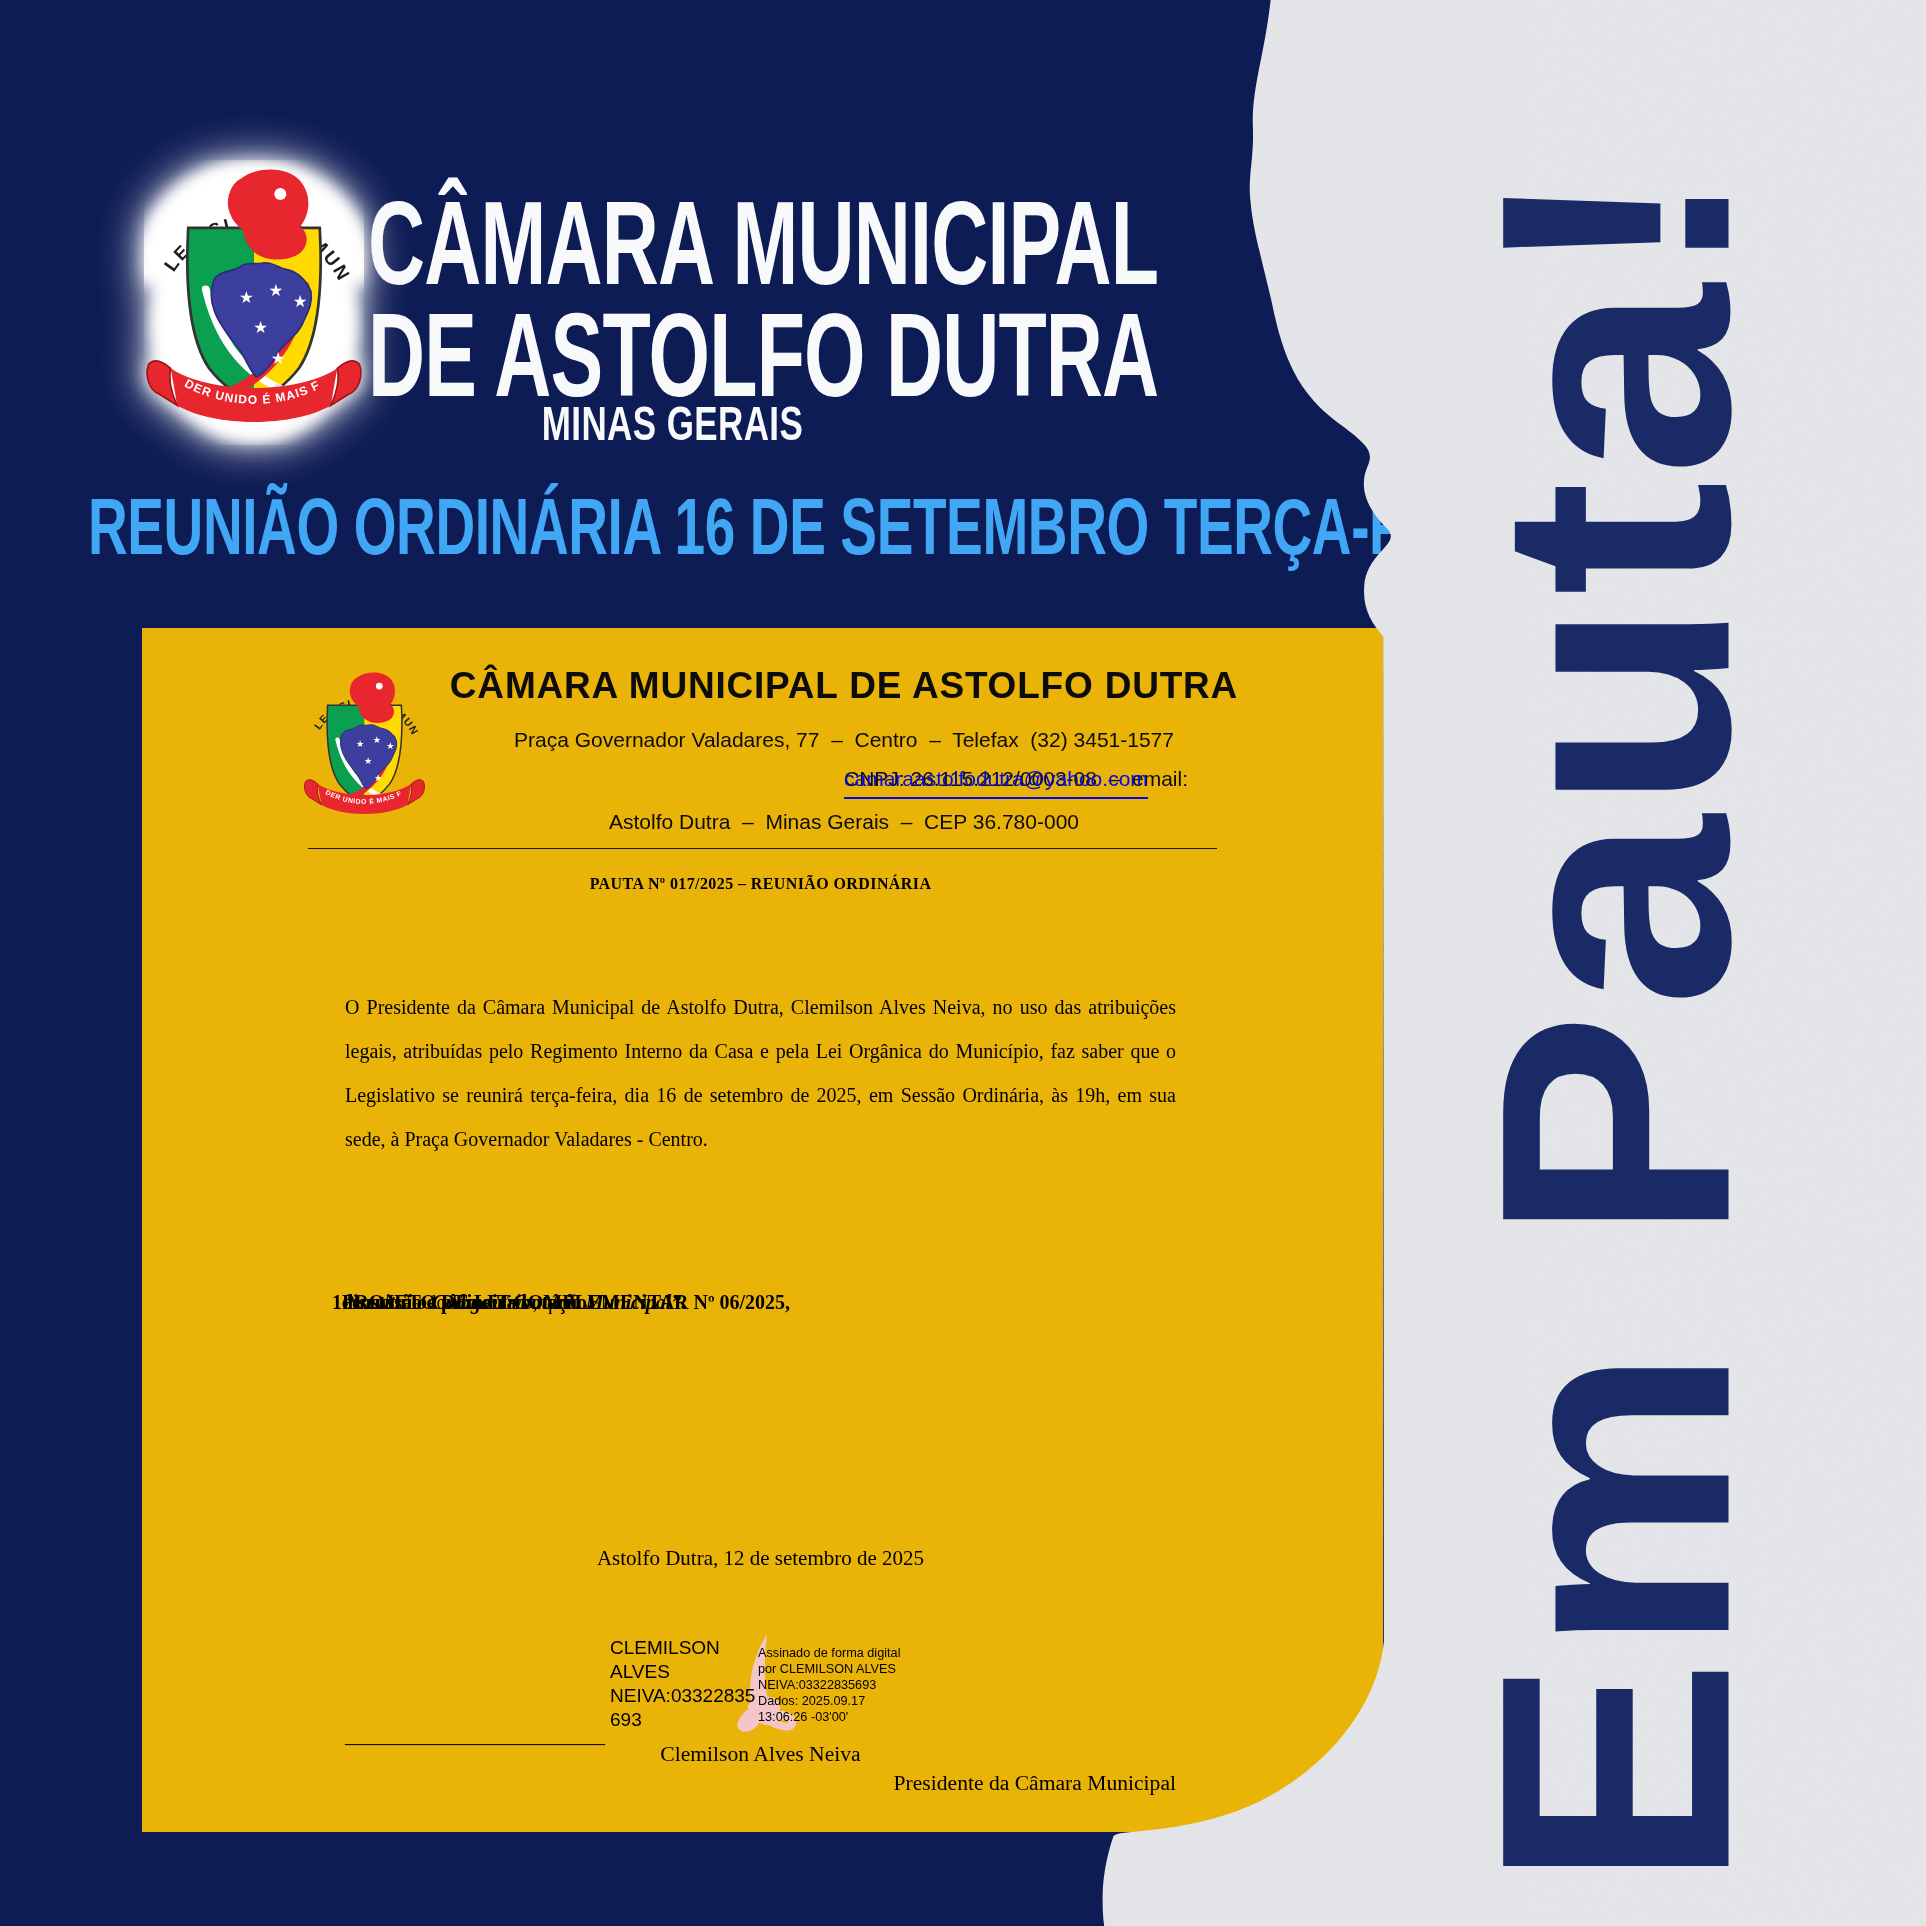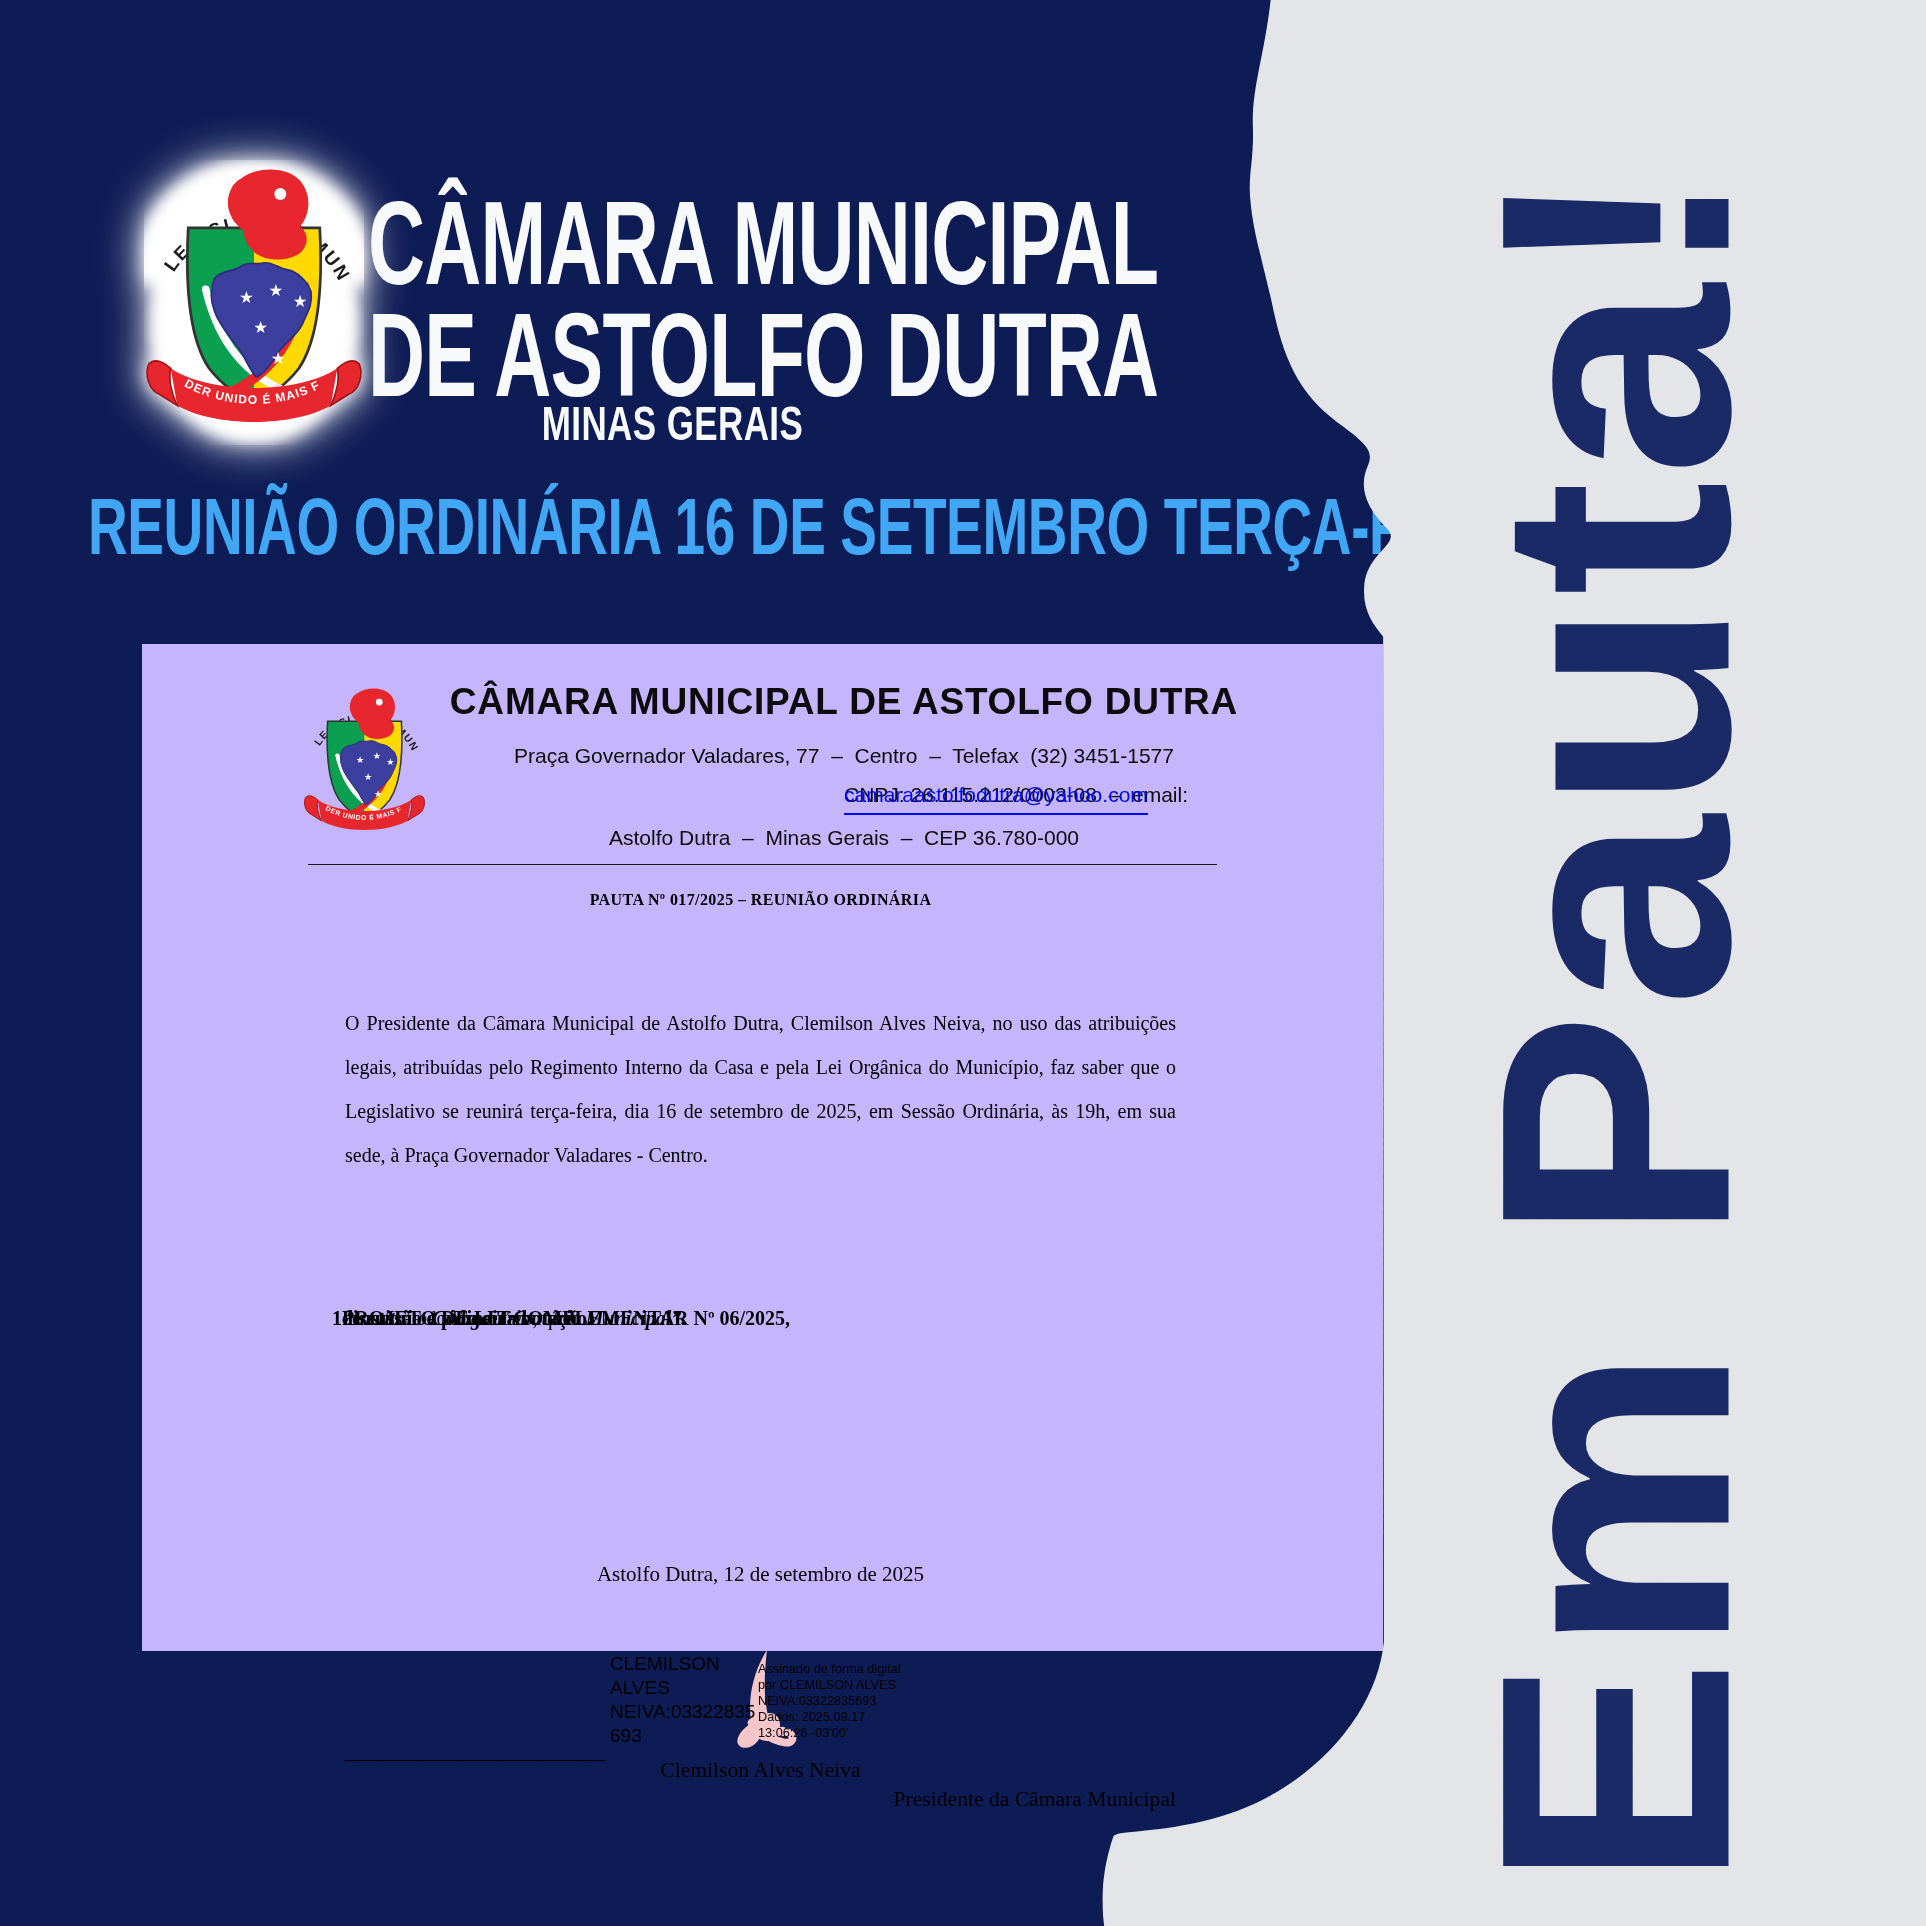--- a/index.html
+++ b/index.html
@@ -29,21 +29,21 @@
   
   .gray-panel{left:0;top:0;z-index:5;}
 
   .em-pauta{
     left:1616px;top:1025px;z-index:6;
     color:#1a2a66;font-weight:bold;font-size:262px;white-space:nowrap;letter-spacing:3.1px;
     transform:translate(-50%,-50%) rotate(-90deg) scale(1.32,1.25);
   }
 
   
-  .sheet{left:142px;top:628px;width:1241px;height:1007px;background:#c4b5fd;z-index:2;margin-top:16px;}
+  .sheet{left:142px;top:628px;width:1241px;height:1204px;background:#eab308;z-index:2;}
   .sheet *{position:absolute;}
   .logo-doc{left:161px;top:39px;width:123px;height:160px;}
 
   .doc-head{left:285px;width:834px;text-align:center;color:#0c0c0c;white-space:pre;}
   .doc-title{top:37px;font-size:37px;font-weight:bold;letter-spacing:0.8px;}
   .doc-addr{top:100px;font-size:21px;}
   .doc-cnpj{top:139px;font-size:21px;}
   .doc-city{top:182px;font-size:21px;}
   .email-link{color:#0008ee;border-bottom:2.7px solid #0008ee;padding-bottom:6px;cursor:pointer;}
   .doc-rule{left:166px;top:220px;width:909px;height:0;border-top:1.5px solid #1a1a1a;}

